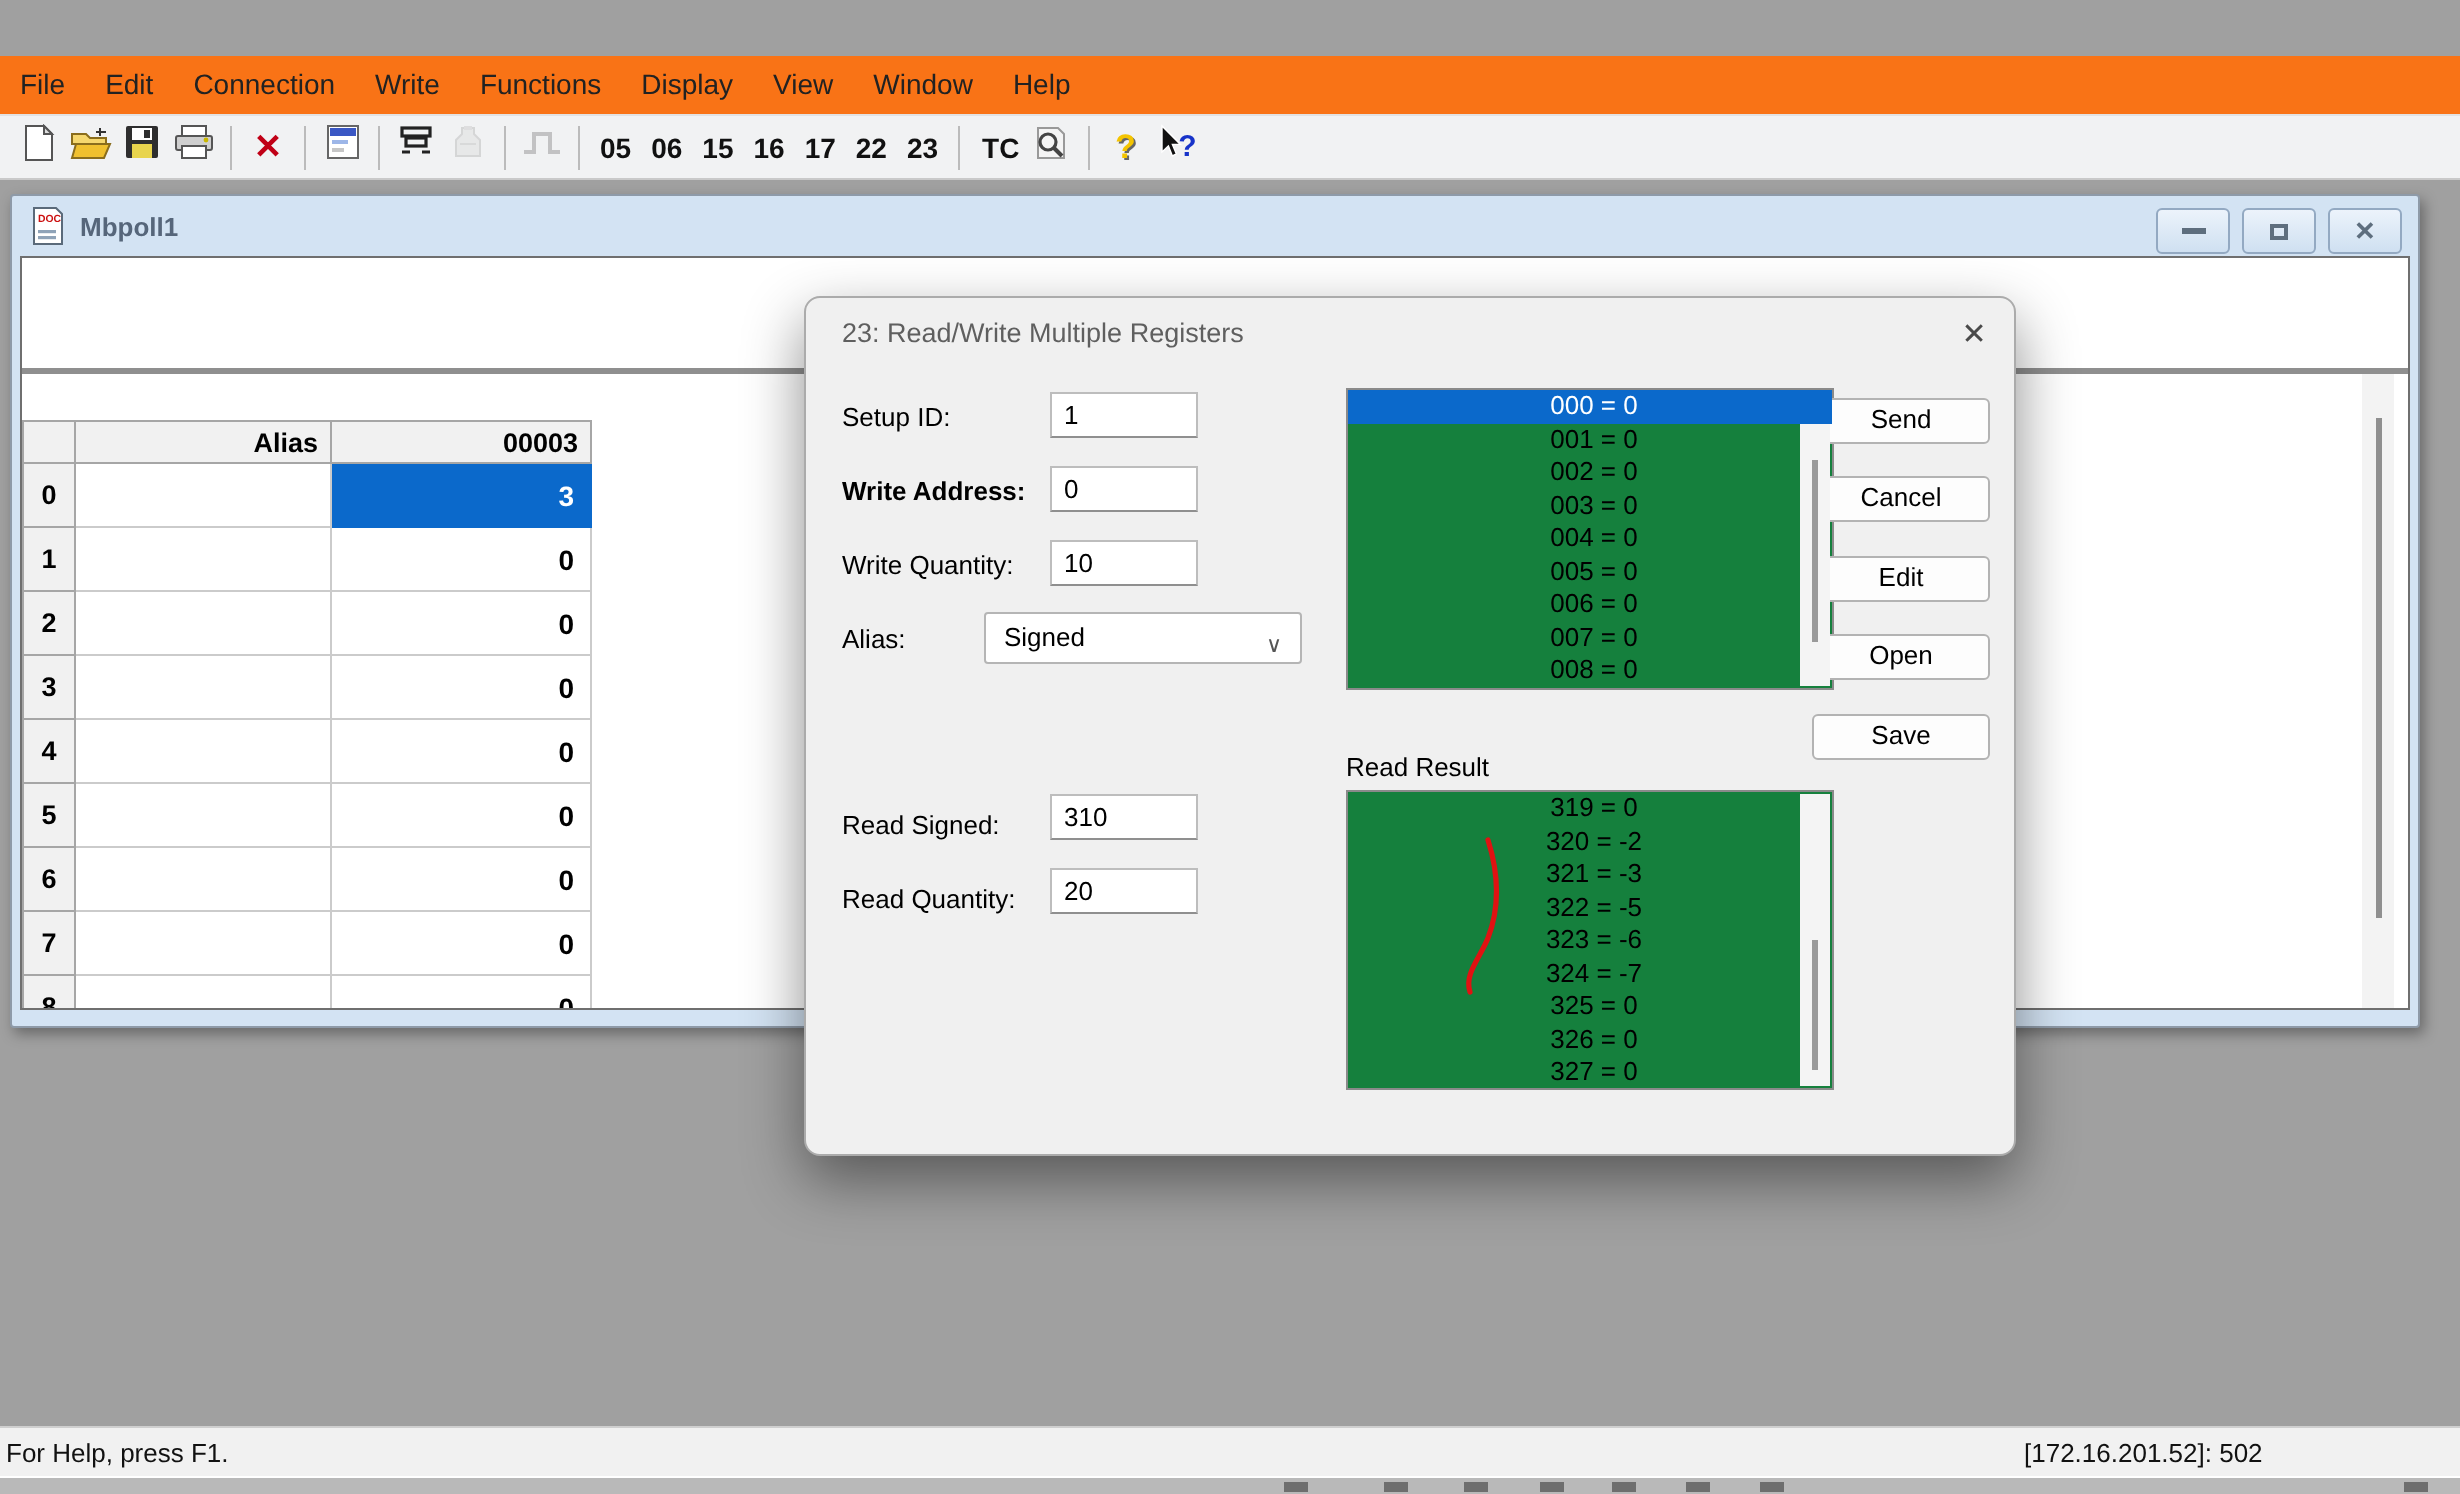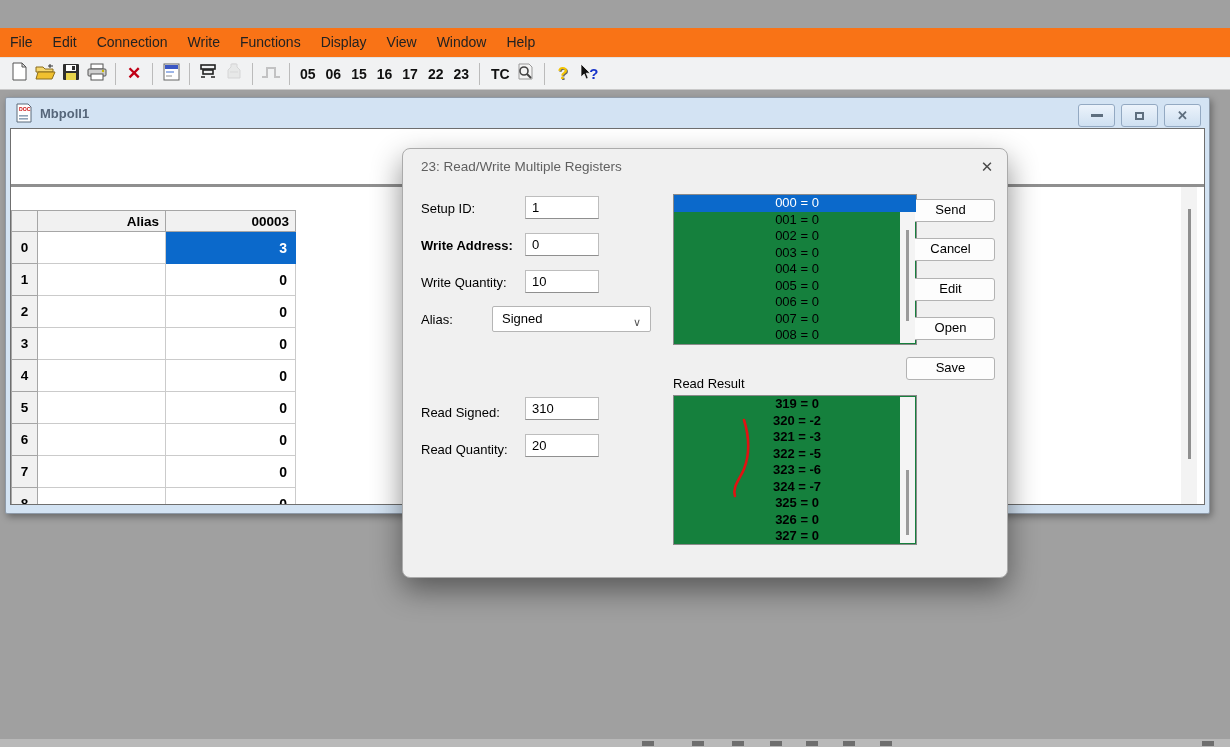--- a/index.html
+++ b/index.html
@@ -73,21 +73,21 @@
     align-items:center; justify-content:center; font-size:15px; color:#4a4a4a;}
   .dlg-label{position:absolute; left:18px; font-size:13px; color:#000; white-space:nowrap;}
   .dlg-input{position:absolute; left:122px; width:74px; height:23px; background:#fff;
     border:1px solid #bdbdbd; border-bottom-color:#8f8f8f; box-sizing:border-box;
     font-size:13px; padding:3px 0 0 6px;}
   .dlg-select{position:absolute; left:89px; top:157px; width:159px; height:26px; background:#fff;
     border:1px solid #b5b5b5; border-radius:2px; box-sizing:border-box; font-size:13px; padding:4px 0 0 9px;}
   .dd-chevron{position:absolute; right:9px; top:9px; font-size:11px; color:#555;}
   .listbox{position:absolute; left:270px; width:244px; background:#15803d; border:1px solid #8a8a8a; box-sizing:border-box;text-align:center;}
   #write-list{top:45px; height:151px;}
-  #read-list{top:246px; height:150px;font-weight:bold;}
+  #read-list{top:246px; height:150px;}
   .lb-item{position:relative; z-index:2; height:16.55px; line-height:16.55px; font-size:13px; padding-left:4px; white-space:nowrap; color:#000;}
   .lb-item.sel{color:#fff;}
   .lb-track{position:absolute; top:1px; bottom:1px; right:1px; width:15px; background:#f4f4f4; z-index:1;}
   .lb-thumb{position:absolute; right:7px; width:3px; background:#9a9a9a; z-index:3;}
   #write-thumb{top:35px; height:91px;}
   #read-thumb{top:74px; height:65px;}
   .read-result-label{position:absolute; left:270px; top:227px; font-size:13px; color:#000;}
   .dlg-btn{position:absolute; left:503px; width:89px; height:23px; background:#fdfdfd;
     border:1px solid #b3b3b3; border-radius:3px; box-sizing:border-box; text-align:center;
     line-height:20px; font-size:13px; color:#000;}
@@ -375,20 +375,24 @@
         <div class="dlg-label" style="top: 293px;">Read Quantity:</div>
         <div class="dlg-input" style="top: 285px;">20</div>
         <div class="dlg-btn" style="top: 50px;">Send</div>
         <div class="dlg-btn" style="top: 89px;">Cancel</div>
         <div class="dlg-btn" style="top: 129px;">Edit</div>
         <div class="dlg-btn" style="top: 168px;">Open</div>
         <div class="dlg-btn" style="top: 208px;">Save</div>
       </div>
   </div>
 
+  <div class="statusbar">
+    <span class="status-left">For Help, press F1.</span>
+    <span class="status-right">[172.16.201.52]: 502</span>
+  </div>
 
   <div class="sliver" id="sliver">
       <div class="sliver-mark" style="left: 642px;"></div>
       <div class="sliver-mark" style="left: 692px;"></div>
       <div class="sliver-mark" style="left: 732px;"></div>
       <div class="sliver-mark" style="left: 770px;"></div>
       <div class="sliver-mark" style="left: 806px;"></div>
       <div class="sliver-mark" style="left: 843px;"></div>
       <div class="sliver-mark" style="left: 880px;"></div>
       <div class="sliver-mark" style="left: 1202px;"></div>

